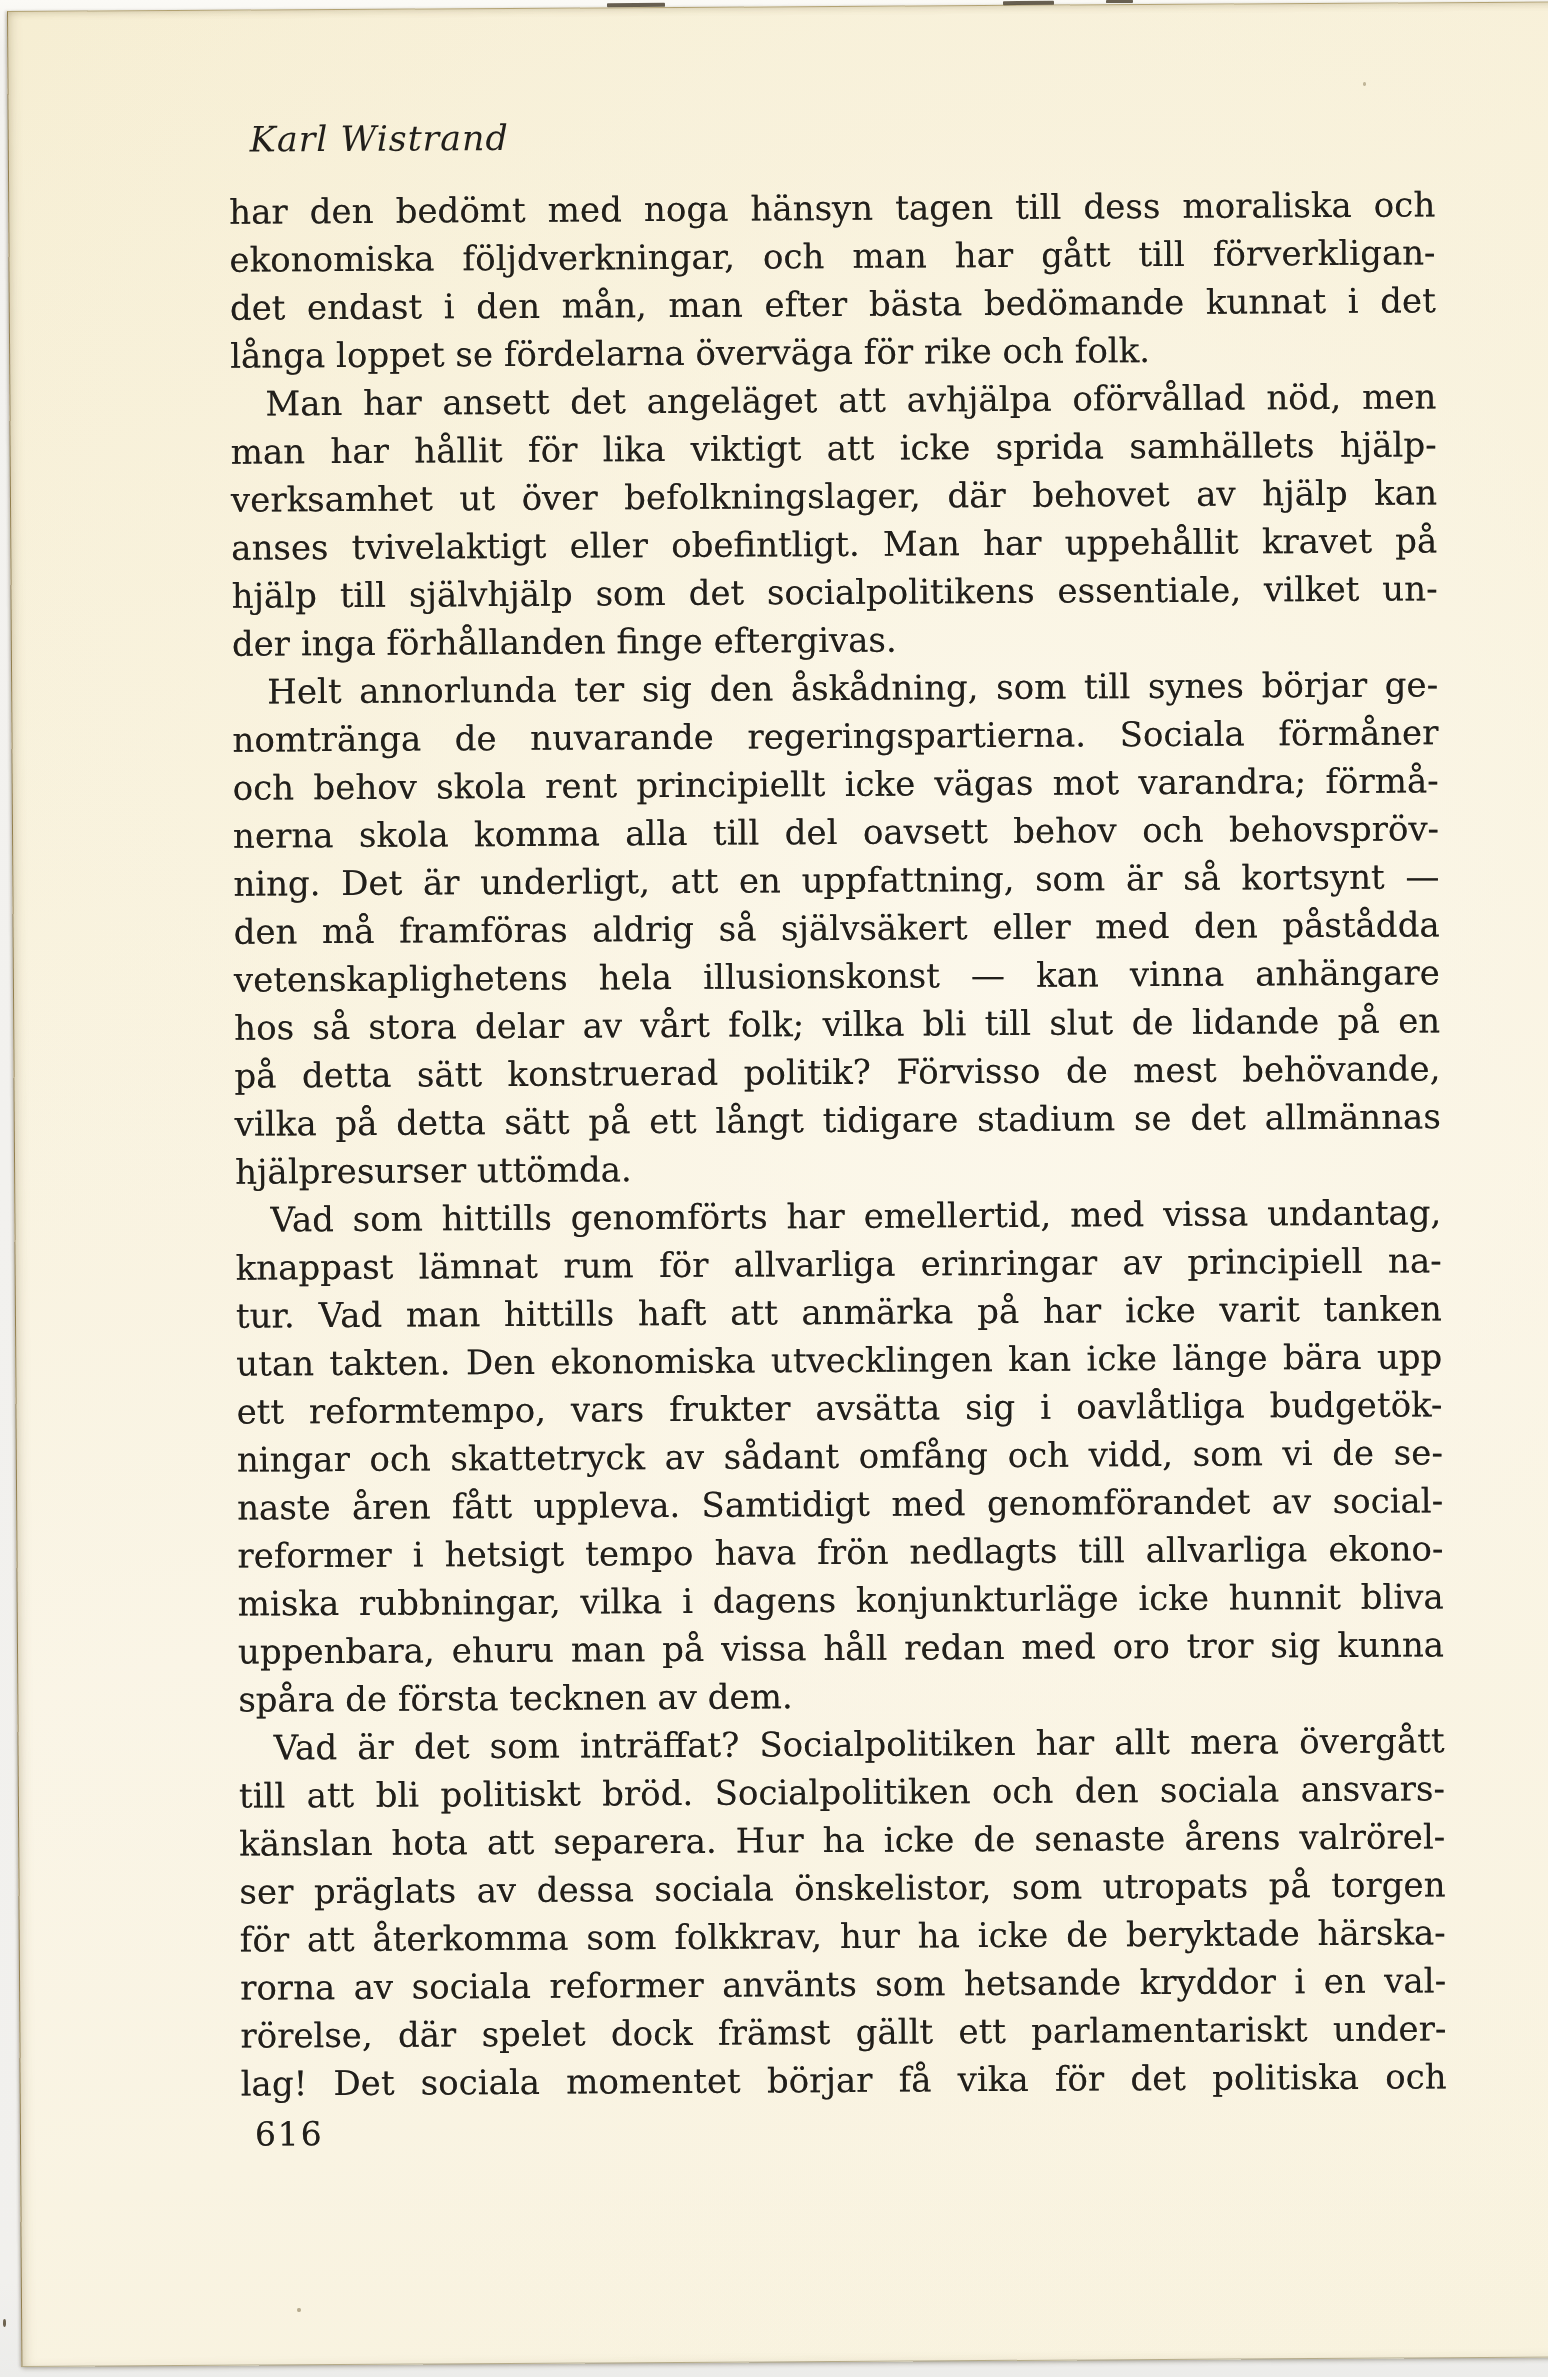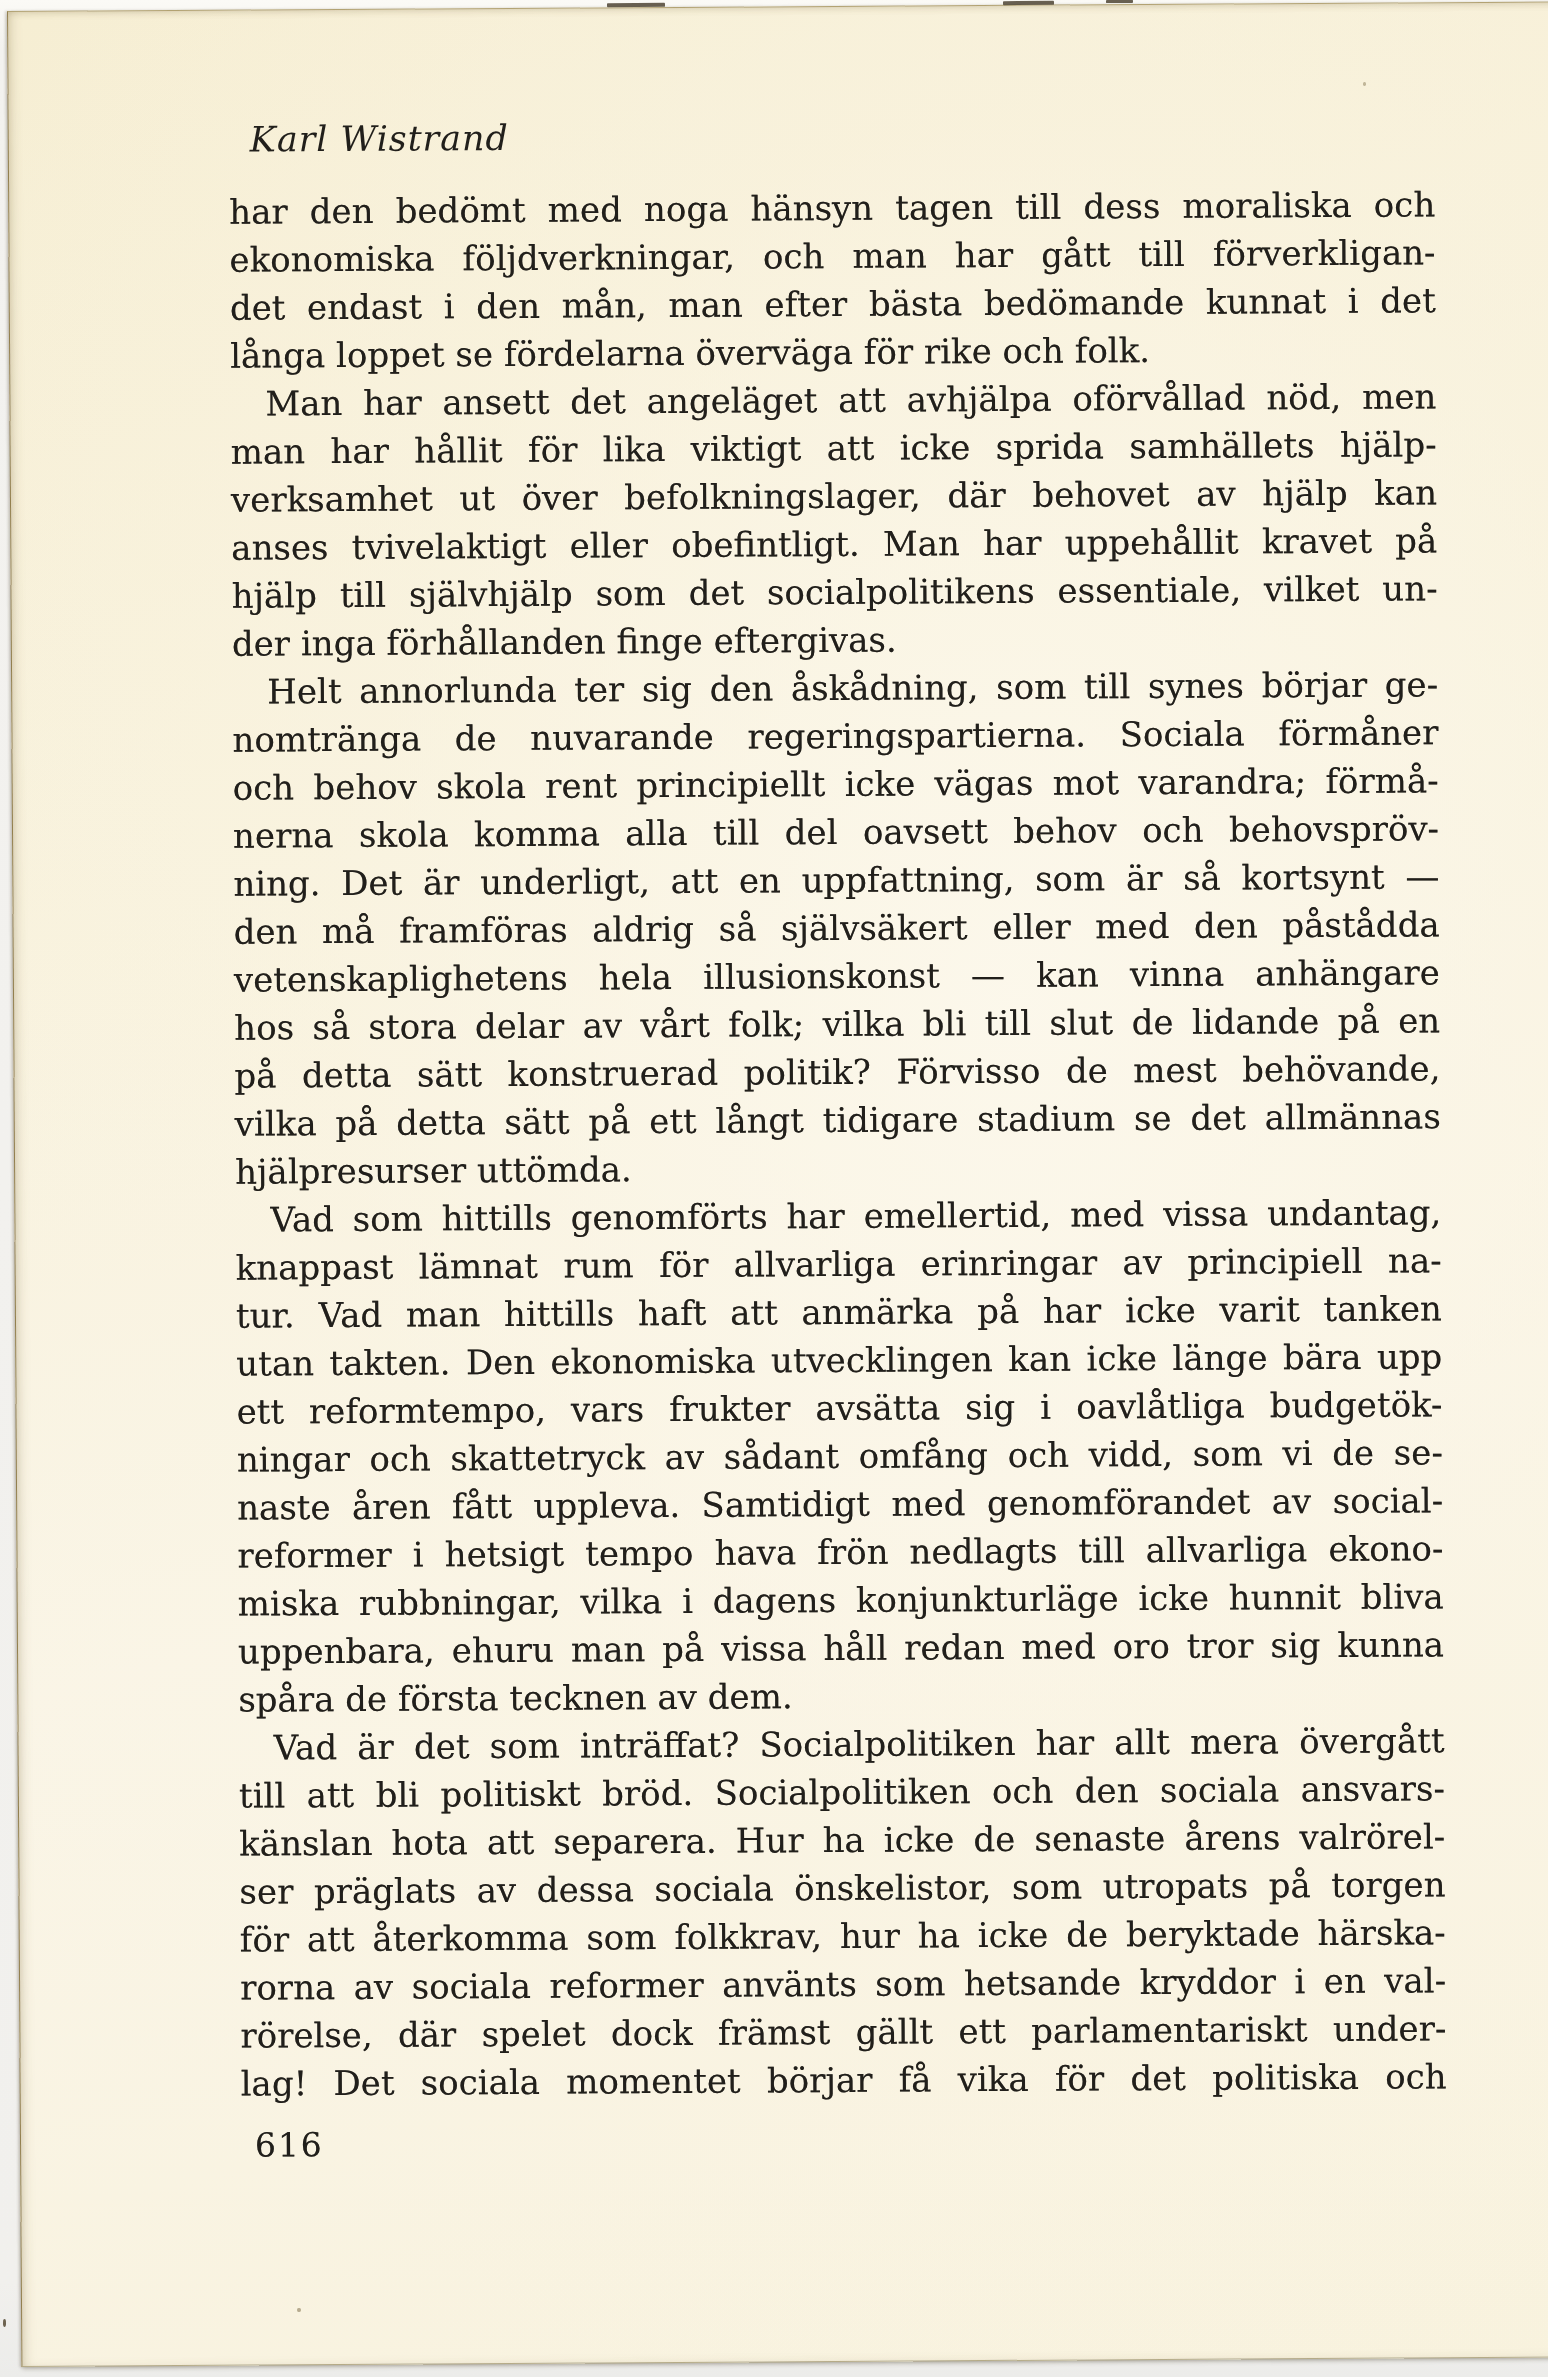--- a/index.html
+++ b/index.html
@@ -70,21 +70,20 @@
 
   .page-number {
     position: absolute;
     left: 234px;
     top: 2103px;
     font-size: 33px;
     line-height: 42px;
     letter-spacing: 1.8px;
     color: var(--ink);
     text-shadow: 0 0 0.4px rgba(28, 25, 20, 0.55);
-    margin-top: 11px;
   }
 
   
   .edge-dash {
     position: absolute;
     background: #4d4434;
     border-radius: 0.9px;
     opacity: 0.85;
   }
   .dash-1 { left: 607px; top: 2.7px;  width: 58px; height: 3.5px; transform: rotate(-0.4deg); }

